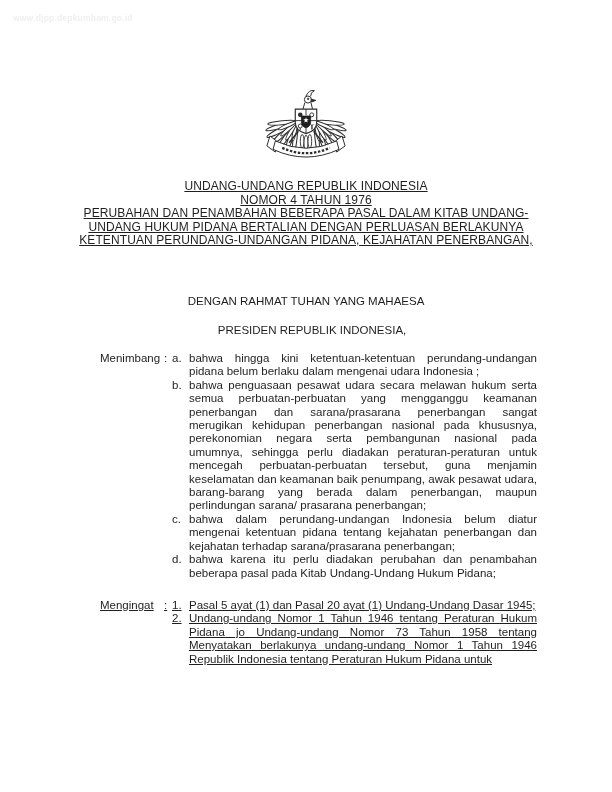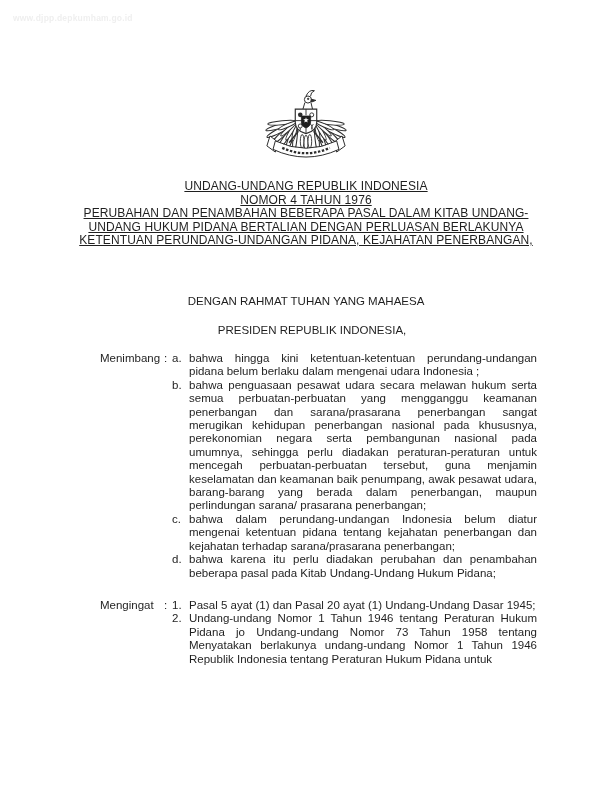--- a/index.html
+++ b/index.html
@@ -38,21 +38,21 @@
   }
   .preamble {
     position: absolute; top: 352px; left: 100px; width: 437px;
     font-size: 11.5px; line-height: 13.4px;
   }
   .section {
     display: grid;
     grid-template-columns: 64px 8px 1fr;
     align-items: start;
   }
-  .section + .section { margin-top: 19px; }
+  .section + .section { margin-top: 19px; text-decoration: underline; }
   .sec-items { display: block; }
   .item {
     display: grid;
     grid-template-columns: 17px 1fr;
     align-items: start;
   }
   .item .itext {
     text-align: justify;
   }
 </style>

